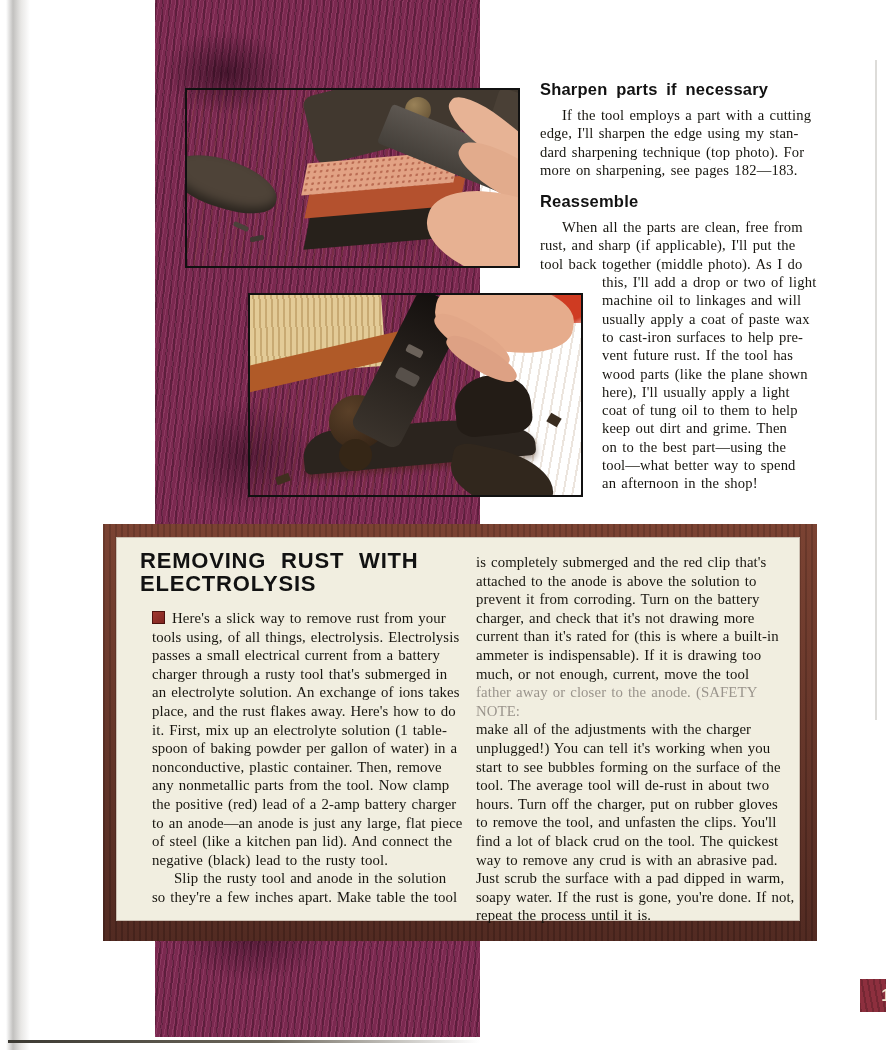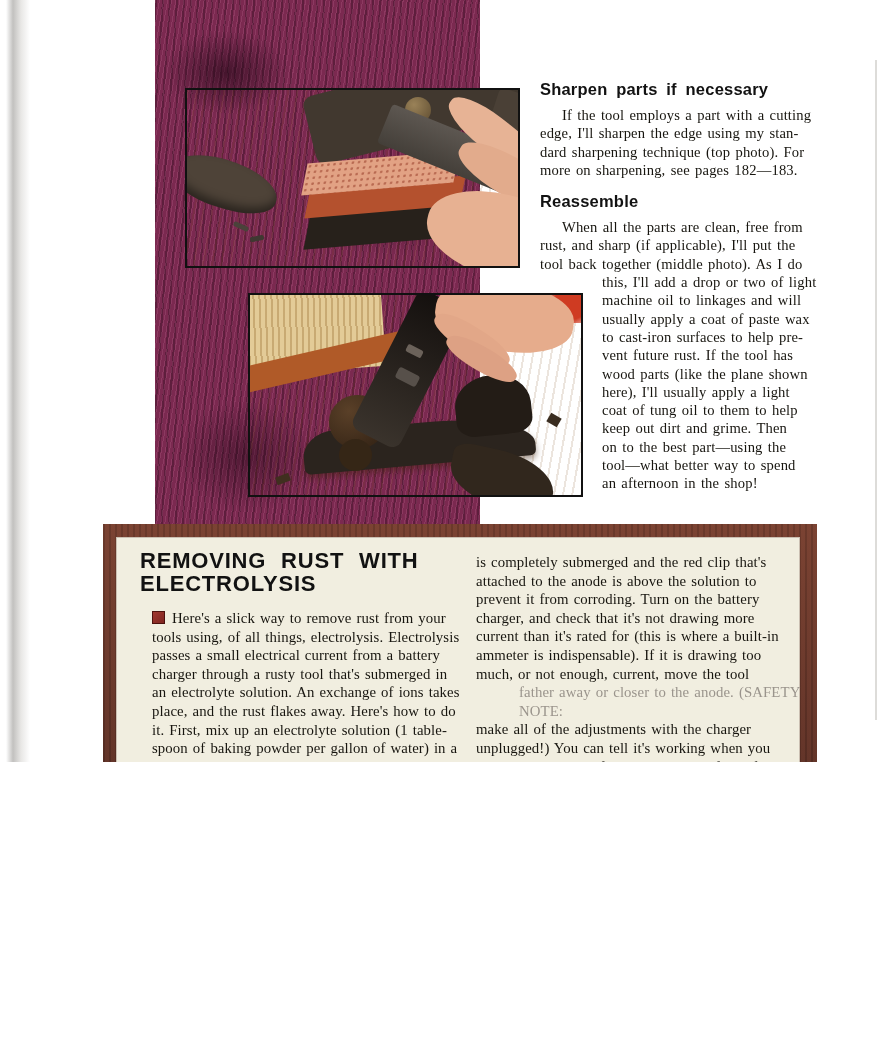--- a/index.html
+++ b/index.html
@@ -1,16 +1,16 @@
 <!DOCTYPE html>
 <html><head>
 <meta charset="utf-8">
 <style>
   html,body{margin:0;padding:0;background:#ffffff;}
-  .page{position:relative;width:886px;height:762px;background:#ffffff;overflow:hidden;
+  .page{position:relative;width:886px;height:1050px;background:#ffffff;overflow:hidden;
         font-family:"Liberation Serif", serif;color:#17150f;}
 
   
   .left-edge{position:absolute;left:0;top:0;width:32px;height:100%;
     background:linear-gradient(90deg,#ffffff 0 6px,#c2c1bf 13px,#e8e7e5 21px,#ffffff 30px);}
   .right-edge{position:absolute;left:875px;top:60px;width:2px;height:660px;background:#dddcd9;}
   .bottom-rule{position:absolute;left:8px;top:1040px;width:472px;height:3px;
     background:linear-gradient(90deg,#3c3a33,#6c675b 55%,rgba(108,103,91,0));}
 
   
@@ -86,21 +86,21 @@
      background-image:
        linear-gradient(180deg, rgba(140,70,50,.45), rgba(60,25,20,.55)),
        repeating-linear-gradient(90deg, rgba(0,0,0,.28) 0 2px, transparent 2px 6px);}
   .sidebar-inner{position:relative;width:100%;height:100%;background:#f1eee0;
      box-shadow:inset 0 0 0 1px rgba(90,50,40,.25);}
   .sb-title{position:absolute;left:24px;top:12px;font-family:"Liberation Sans", sans-serif;
      font-weight:bold;font-size:22px;line-height:23px;color:#121212;letter-spacing:.8px;word-spacing:8px;white-space:pre-line;}
   .sb-col-left{position:absolute;left:36px;top:72px;width:330px;}
   .sb-col-right{position:absolute;left:360px;top:16px;width:326px;}
   .sb-lines{font-size:14.8px;line-height:18.6px;white-space:pre-line;letter-spacing:.1px;word-spacing:1.2px;margin:0;}
-  .faded{color:#9a948c;margin-left:43px;}
+  .faded{color:#9a948c;}
   .chip{display:inline-block;width:13px;height:13px;margin-right:7px;vertical-align:-1px;
      background:linear-gradient(135deg,#a43a30,#7c2320);box-shadow:inset 0 0 0 1px rgba(60,10,8,.8);}
 
   
   .footer-bar{position:absolute;left:640px;top:983px;width:172px;height:26px;background-color:#e7e3d3;
      background-image:repeating-linear-gradient(0deg, rgba(160,150,120,.18) 0 1px, transparent 1px 4px),
        repeating-linear-gradient(90deg, rgba(160,150,120,.12) 0 3px, transparent 3px 9px);
      font-variant:small-caps;font-size:16px;letter-spacing:1.5px;color:#3a362e;
      line-height:26px;text-align:right;padding-right:10px;box-sizing:border-box;}
   .pagenum-box{position:absolute;left:812px;top:979px;width:74px;height:33px;background:#8d2f3e;

